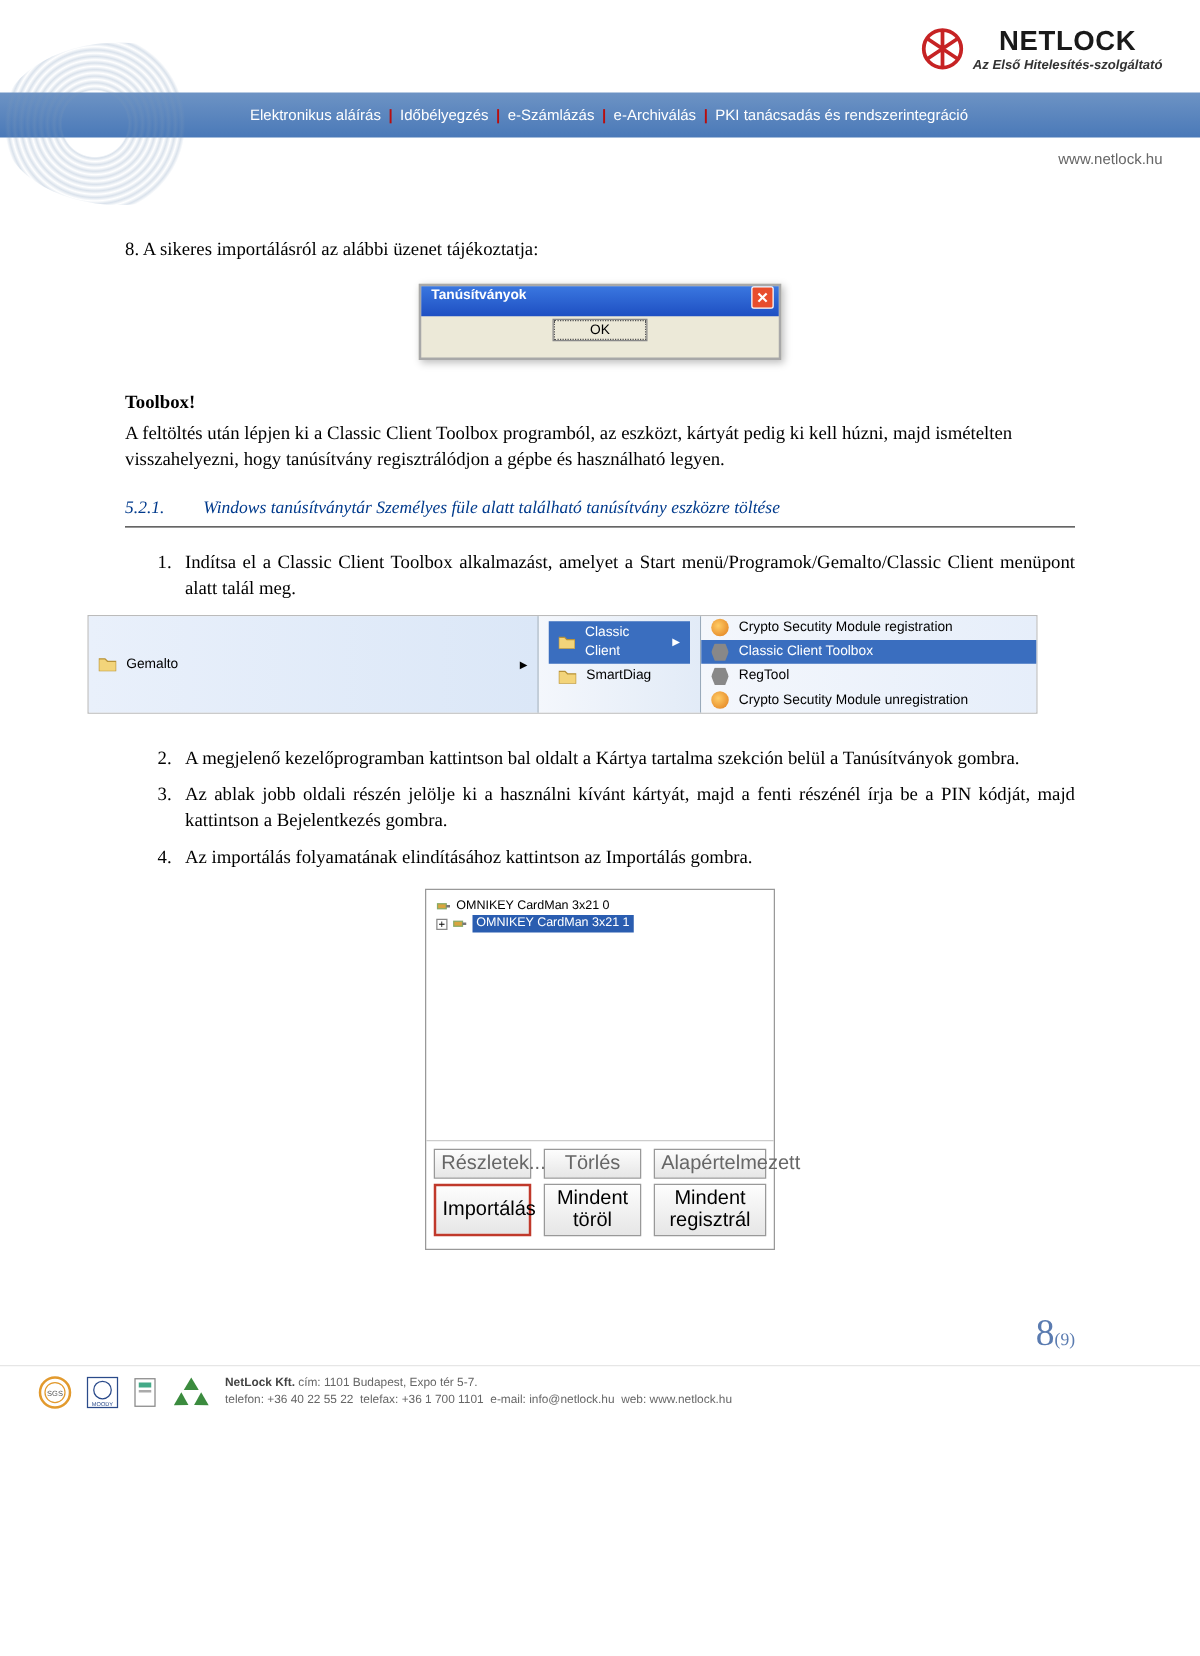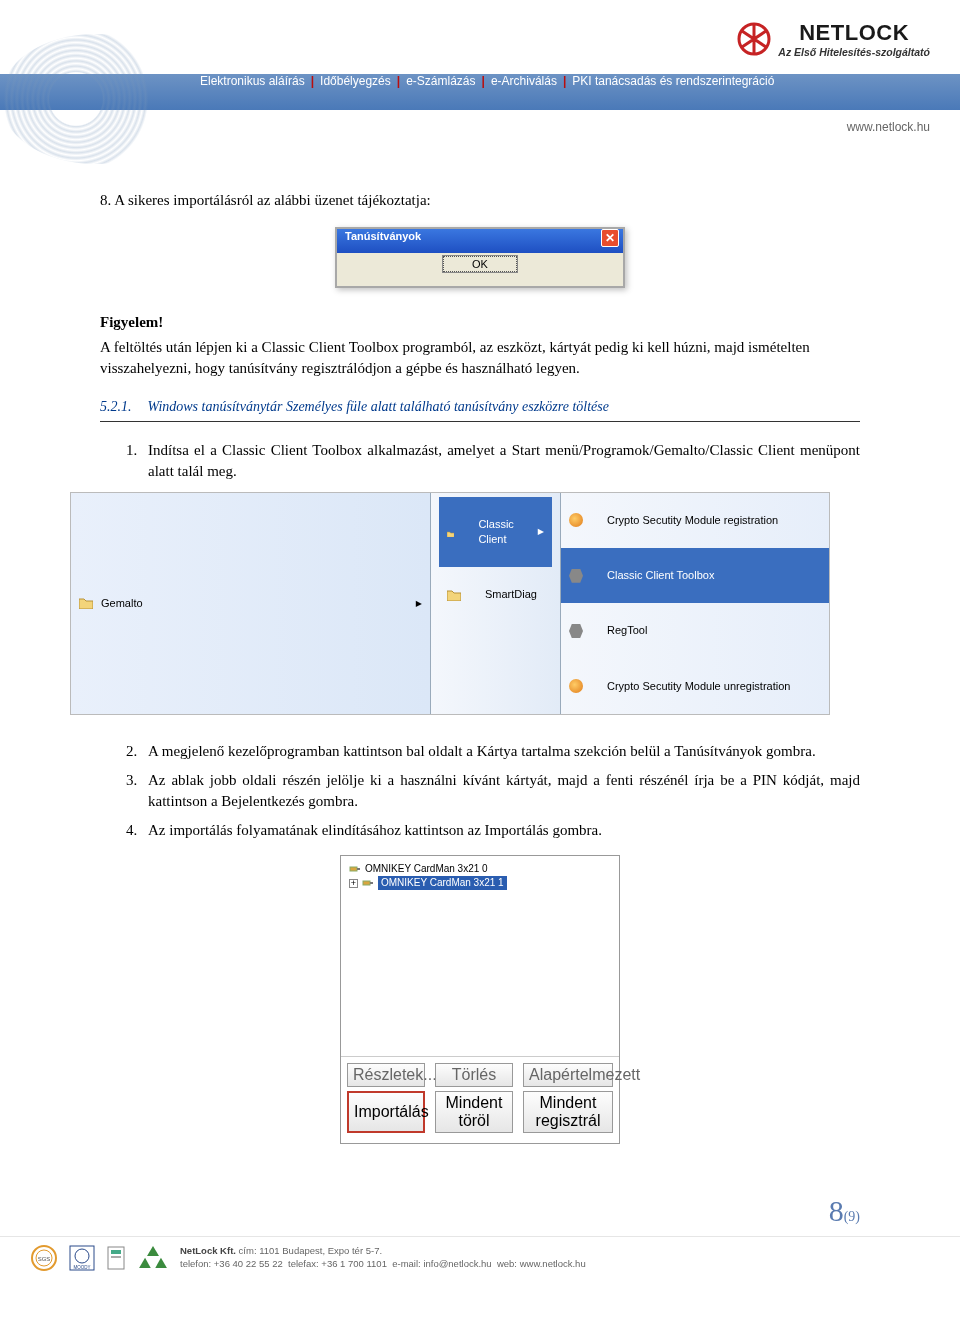--- a/index.html
+++ b/index.html
@@ -3,21 +3,21 @@
 <meta charset="utf-8">
 <style>
   * { margin: 0; padding: 0; box-sizing: border-box; }
   body { font-family: Georgia, 'Times New Roman', serif; background: #fff; width: 960px; }
   .header { position: relative; height: 160px; }
   .logo-area { position: absolute; right: 30px; top: 20px; text-align: center; }
   .logo-icon { display: inline-block; width: 40px; height: 36px; vertical-align: middle; }
   .logo-text { display: inline-block; vertical-align: middle; font-family: Arial, sans-serif; }
   .logo-name { font-size: 22px; font-weight: bold; letter-spacing: 0.5px; color: #1a1a1a; }
   .logo-sub { font-size: 10.5px; font-weight: bold; color: #333; font-style: italic; }
-  .nav-bar { background: linear-gradient(to bottom, #6d93c4, #4a79b8); height: 36px; display: flex; align-items: flex-start; padding-left: 200px; color: #fff; font-family: Arial, sans-serif; font-size: 12px; gap: 6px; position: relative; margin-top: 12px; }
+  .nav-bar { background: linear-gradient(to bottom, #6d93c4, #4a79b8); height: 36px; display: flex; align-items: center; padding-left: 200px; color: #fff; font-family: Arial, sans-serif; font-size: 12px; gap: 6px; position: relative; margin-top: 12px; }
   .fingerprint {
     position: absolute; left: 0; top: -40px; width: 190px; height: 130px;
     background:
       radial-gradient(circle at 40% 50%, transparent 20%, rgba(120,150,185,0.28) 21%, transparent 23%, rgba(120,150,185,0.28) 25%, transparent 27%, rgba(120,150,185,0.28) 29%, transparent 31%, rgba(120,150,185,0.28) 33%, transparent 35%, rgba(120,150,185,0.28) 37%, transparent 39%, rgba(120,150,185,0.28) 41%, transparent 43%, rgba(120,150,185,0.28) 45%, transparent 47%, rgba(120,150,185,0.28) 49%, transparent 51%, rgba(120,150,185,0.28) 53%, transparent 55%);
     border-radius: 50%;
     overflow: hidden;
     z-index: 2;
     pointer-events: none;
   }
   .nav-sep { color: #b90d0d; font-weight: bold; }
@@ -28,31 +28,31 @@
   .dialog-titlebar { background: linear-gradient(to bottom, #3a77e0, #1e4fc2); height: 24px; display: flex; align-items: flex-start; justify-content: space-between; padding: 0 4px 0 8px; }
   .dialog-title { color: #fff; font-family: Tahoma, Arial, sans-serif; font-size: 11px; font-weight: bold; }
   .dialog-close { width: 18px; height: 18px; background: #e84d2d; border: 1px solid #fff; border-radius: 2px; display: flex; align-items: center; justify-content: center; color: #fff; font-size: 12px; font-weight: bold; line-height: 1; }
   .dialog-body { padding: 14px 10px 10px 10px; display: flex; align-items: center; gap: 14px; }
   .info-icon-svg { width: 34px; height: 34px; flex-shrink: 0; }
   .dialog-msg { font-family: Tahoma, Arial, sans-serif; font-size: 11px; color: #000; }
   .dialog-footer { text-align: center; padding-bottom: 12px; }
   .ok-btn { font-family: Tahoma, Arial, sans-serif; font-size: 11px; padding: 1px 28px; border: 1px dotted #555; background: #ece9d8; outline: 1px solid #888; }
   .warn { font-weight: bold; margin-bottom: 4px; }
   .warn-text { margin-bottom: 18px; }
-  .section-title { color: #003a8c; font-family: Georgia, serif; font-style: italic; font-size: 14px; padding-bottom: 4px; border-bottom: 1px solid #333; margin-bottom: 18px; display: flex; gap: 16px; }
+  .section-title { color: #003a8c; font-family: Georgia, serif; font-style: italic; font-size: 14px; padding-bottom: 4px; border-bottom: 1px solid #333; margin-bottom: 18px; display: flex; gap: 31px; }
   .section-num { flex-shrink: 0; }
   .ol { list-style: none; padding-left: 26px; }
   .ol li { margin-bottom: 8px; text-align: justify; position: relative; padding-left: 22px; }
   .ol li .num { position: absolute; left: 0; }
   .menu-img { width: 760px; margin: 10px -30px 26px -30px; border: 1px solid #bbb; }
   .menu-row { display: flex; font-family: Tahoma, Arial, sans-serif; font-size: 11px; }
   .menu-col1 { width: 360px; background: linear-gradient(to right, #e9f0fb, #dbe7f7); border-right: 1px solid #9ab; display: flex; align-items: center; padding: 4px 8px; gap: 8px; }
   .menu-col2 { width: 130px; background: linear-gradient(to right, #f4f7fc, #e2ebf7); border-right: 1px solid #9ab; padding: 4px 8px; }
   .menu-col3 { flex: 1; background: linear-gradient(to right, #f4f7fc, #e6eefa); padding: 0; }
-  .menu-item { display: flex; align-items: center; gap: 24px; padding: 20px 8px; }
+  .menu-item { display: flex; align-items: center; gap: 8px; padding: 2px 8px; }
   .menu-item.hl { background: #3a6ebf; color: #fff; }
   .tri { font-size: 8px; }
   .folder-icon { width: 14px; height: 12px; display: inline-block; }
   .ff-icon { width: 14px; height: 14px; border-radius: 50%; background: radial-gradient(circle at 40% 40%, #ffcc66, #e07b1a); display: inline-block; }
   .tool-icon { width: 14px; height: 14px; display: inline-block; background: #888; clip-path: polygon(20% 0,80% 0,100% 50%,80% 100%,20% 100%,0 50%); }
   .card-panel { width: 280px; margin: 14px auto 0 auto; border: 1px solid #999; background: #fff; font-family: Tahoma, Arial, sans-serif; font-size: 10px; }
   .card-tree { height: 200px; padding: 6px 8px; }
   .tree-line { display: flex; align-items: center; gap: 4px; }
   .tree-line.sel { background: #2a5db0; color: #fff; display: inline-flex; padding: 0 3px; }
   .usb-icon { width: 12px; height: 10px; display: inline-block; }
@@ -108,21 +108,21 @@
   <div class="dialog-box">
     <div class="dialog-titlebar">
       <span class="dialog-title">Tanúsítványok</span>
       <span class="dialog-close">✕</span>
     </div>
     <div class="dialog-footer">
       <button class="ok-btn">OK</button>
     </div>
   </div>
 
-  <p class="warn">Figyelem!</p>
+  <p class="warn">Toolbox!</p>
   <p class="warn-text">A feltöltés után lépjen ki a Classic Client Toolbox programból, az eszközt, kártyát pedig ki kell húzni, majd ismételten visszahelyezni, hogy tanúsítvány regisztrálódjon a gépbe és használható legyen.</p>
 
   <div class="section-title">
     <span class="section-num">5.2.1.</span>
     <span>Windows tanúsítványtár Személyes füle alatt található tanúsítvány eszközre töltése</span>
   </div>
 
   <ol class="ol">
     <li><span class="num">1.</span><span>Indítsa el a Classic Client Toolbox alkalmazást, amelyet a Start menü/Programok/Gemalto/Classic Client menüpont alatt talál meg.</span></li>
   </ol>

